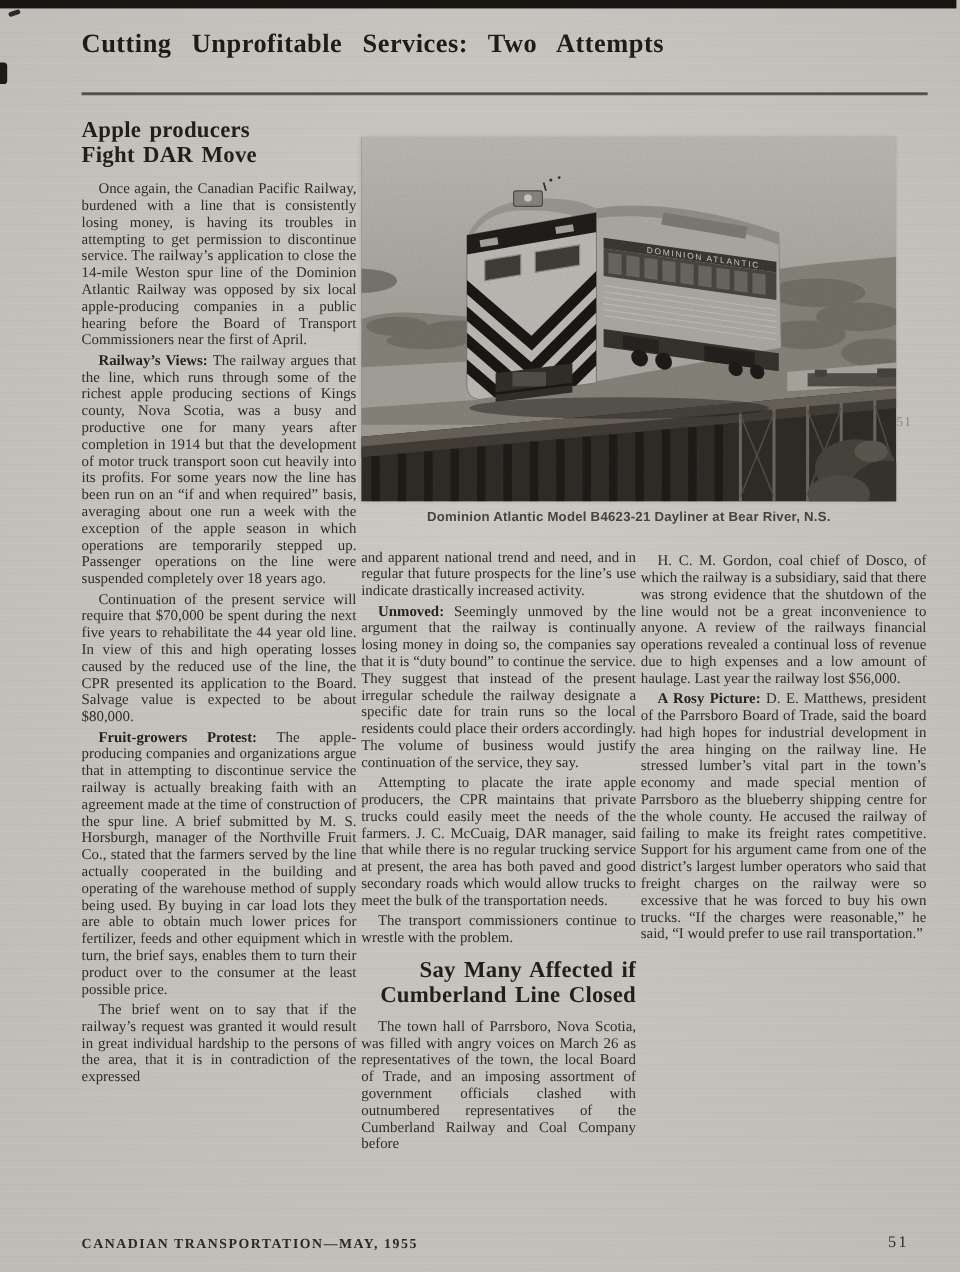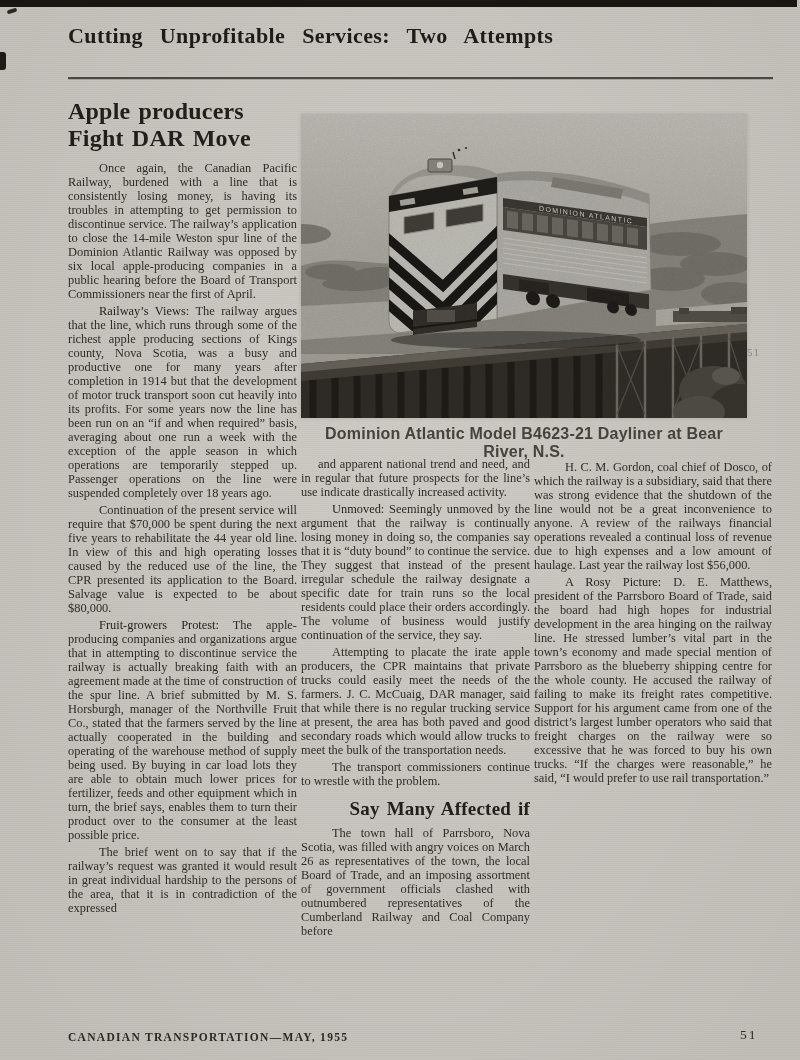--- a/index.html
+++ b/index.html
@@ -21,45 +21,45 @@
     position:absolute;left:68px;top:24px;width:706px;margin:0;
     font-size:22px;font-weight:bold;line-height:1.1;color:#1d1c19;
     letter-spacing:0.4px;word-spacing:11px;white-space:nowrap;
   }
   .title-rule{position:absolute;left:68px;top:77px;width:705px;height:2px;background:#4a4843;box-shadow:0 1px 0 rgba(0,0,0,0.15);}
 
   .col{position:absolute;text-align:justify;font-size:12.4px;line-height:14px;}
   .col p{margin:0;text-indent:14px;}
   .col p.gap{margin-top:3px;}
   .col p.cont{text-indent:0;}
-  .col b.lead{font-weight:normal;color:#26241f;margin-left:17px;}
+  .col b.lead{font-weight:bold;color:#26241f;}
 
   .col-left{left:68px;top:98px;width:229px;}
   .col-mid{left:301px;top:457px;width:229px;}
   .col-right{left:534px;top:457px;width:238px;}
 
   h2.head{
-    margin:0 0 9px 0;font-size:24px;line-height:1.12;font-weight:bold;
+    margin:0 0 9px 0;font-size:19px;line-height:1.12;font-weight:bold;
     color:#201f1b;text-align:left;text-indent:0;letter-spacing:0.2px;word-spacing:2px;
   }
   h2.subhead{
     margin:10px 0 7px 0;font-size:19px;line-height:1.12;font-weight:bold;
     color:#201f1b;text-align:right;letter-spacing:0.2px;word-spacing:2px;
   }
 
   .photo{
     position:absolute;left:301px;top:114px;width:446px;height:304px;margin:0;
     box-shadow:inset 0 0 0 1px rgba(40,38,34,0.35), 0 0 4px rgba(0,0,0,0.12);
     background:#b8b6af;overflow:hidden;
   }
   .photo svg{display:block;width:446px;height:304px;}
   .caption{
     position:absolute;left:301px;top:425px;width:446px;
     font-family:"Liberation Sans","DejaVu Sans",sans-serif;
-    font-size:16px;font-weight:bold;color:#45433d;text-align:center;letter-spacing:0.2px;
+    font-size:11px;font-weight:bold;color:#45433d;text-align:center;letter-spacing:0.2px;
   }
 
   .footer-left{
     position:absolute;left:68px;top:1031px;
     font-size:11.5px;font-weight:bold;letter-spacing:1.3px;color:#2a2924;
   }
   .page-number{position:absolute;left:740px;top:1027px;font-size:13.5px;color:#2e2c27;letter-spacing:2px;}
   .margin-number{position:absolute;left:747px;top:346px;font-size:11px;color:#2e2c27;opacity:0.4;letter-spacing:1px;}
 </style>
 </head>
@@ -245,20 +245,21 @@
   </figure>
   <div class="caption">Dominion Atlantic Model B4623-21 Dayliner at Bear River, N.S.</div>
 
   <div class="col col-mid">
     <p class="cont"><b class="lead"></b><span>and apparent national trend and need, and in regular that future prospects for the line’s use indicate drastically increased activity.</span></p>
     <p class="gap"><b class="lead">Unmoved:</b><span> Seemingly unmoved by the argument that the railway is continually losing money in doing so, the companies say that it is “duty bound” to continue the service. They suggest that instead of the present irregular schedule the railway designate a specific date for train runs so the local residents could place their orders accordingly. The volume of business would justify continuation of the service, they say.</span></p>
     <p class="gap"><b class="lead"></b><span>Attempting to placate the irate apple producers, the CPR maintains that private trucks could easily meet the needs of the farmers. J. C. McCuaig, DAR manager, said that while there is no regular trucking service at present, the area has both paved and good secondary roads which would allow trucks to meet the bulk of the transportation needs.</span></p>
     <p class="gap"><b class="lead"></b><span>The transport commissioners continue to wrestle with the problem.</span></p>
     <h2 class="subhead">
       <span>Say Many Affected if</span><br>
+      <span>Cumberland Line Closed</span>
     </h2>
     <p><b class="lead"></b><span>The town hall of Parrsboro, Nova Scotia, was filled with angry voices on March 26 as representatives of the town, the local Board of Trade, and an imposing assortment of government officials clashed with outnumbered representatives of the Cumberland Railway and Coal Company before</span></p>
   </div>
 
   <div class="col col-right">
     <p class="gap"><b class="lead"></b><span>H. C. M. Gordon, coal chief of Dosco, of which the railway is a subsidiary, said that there was strong evidence that the shutdown of the line would not be a great inconvenience to anyone. A review of the railways financial operations revealed a continual loss of revenue due to high expenses and a low amount of haulage. Last year the railway lost $56,000.</span></p>
     <p class="gap"><b class="lead">A Rosy Picture:</b><span> D. E. Matthews, president of the Parrsboro Board of Trade, said the board had high hopes for industrial development in the area hinging on the railway line. He stressed lumber’s vital part in the town’s economy and made special mention of Parrsboro as the blueberry shipping centre for the whole county. He accused the railway of failing to make its freight rates competitive. Support for his argument came from one of the district’s largest lumber operators who said that freight charges on the railway were so excessive that he was forced to buy his own trucks. “If the charges were reasonable,” he said, “I would prefer to use rail transportation.”</span></p>
   </div>
 
   <div class="footer-left">CANADIAN TRANSPORTATION—MAY, 1955</div>

